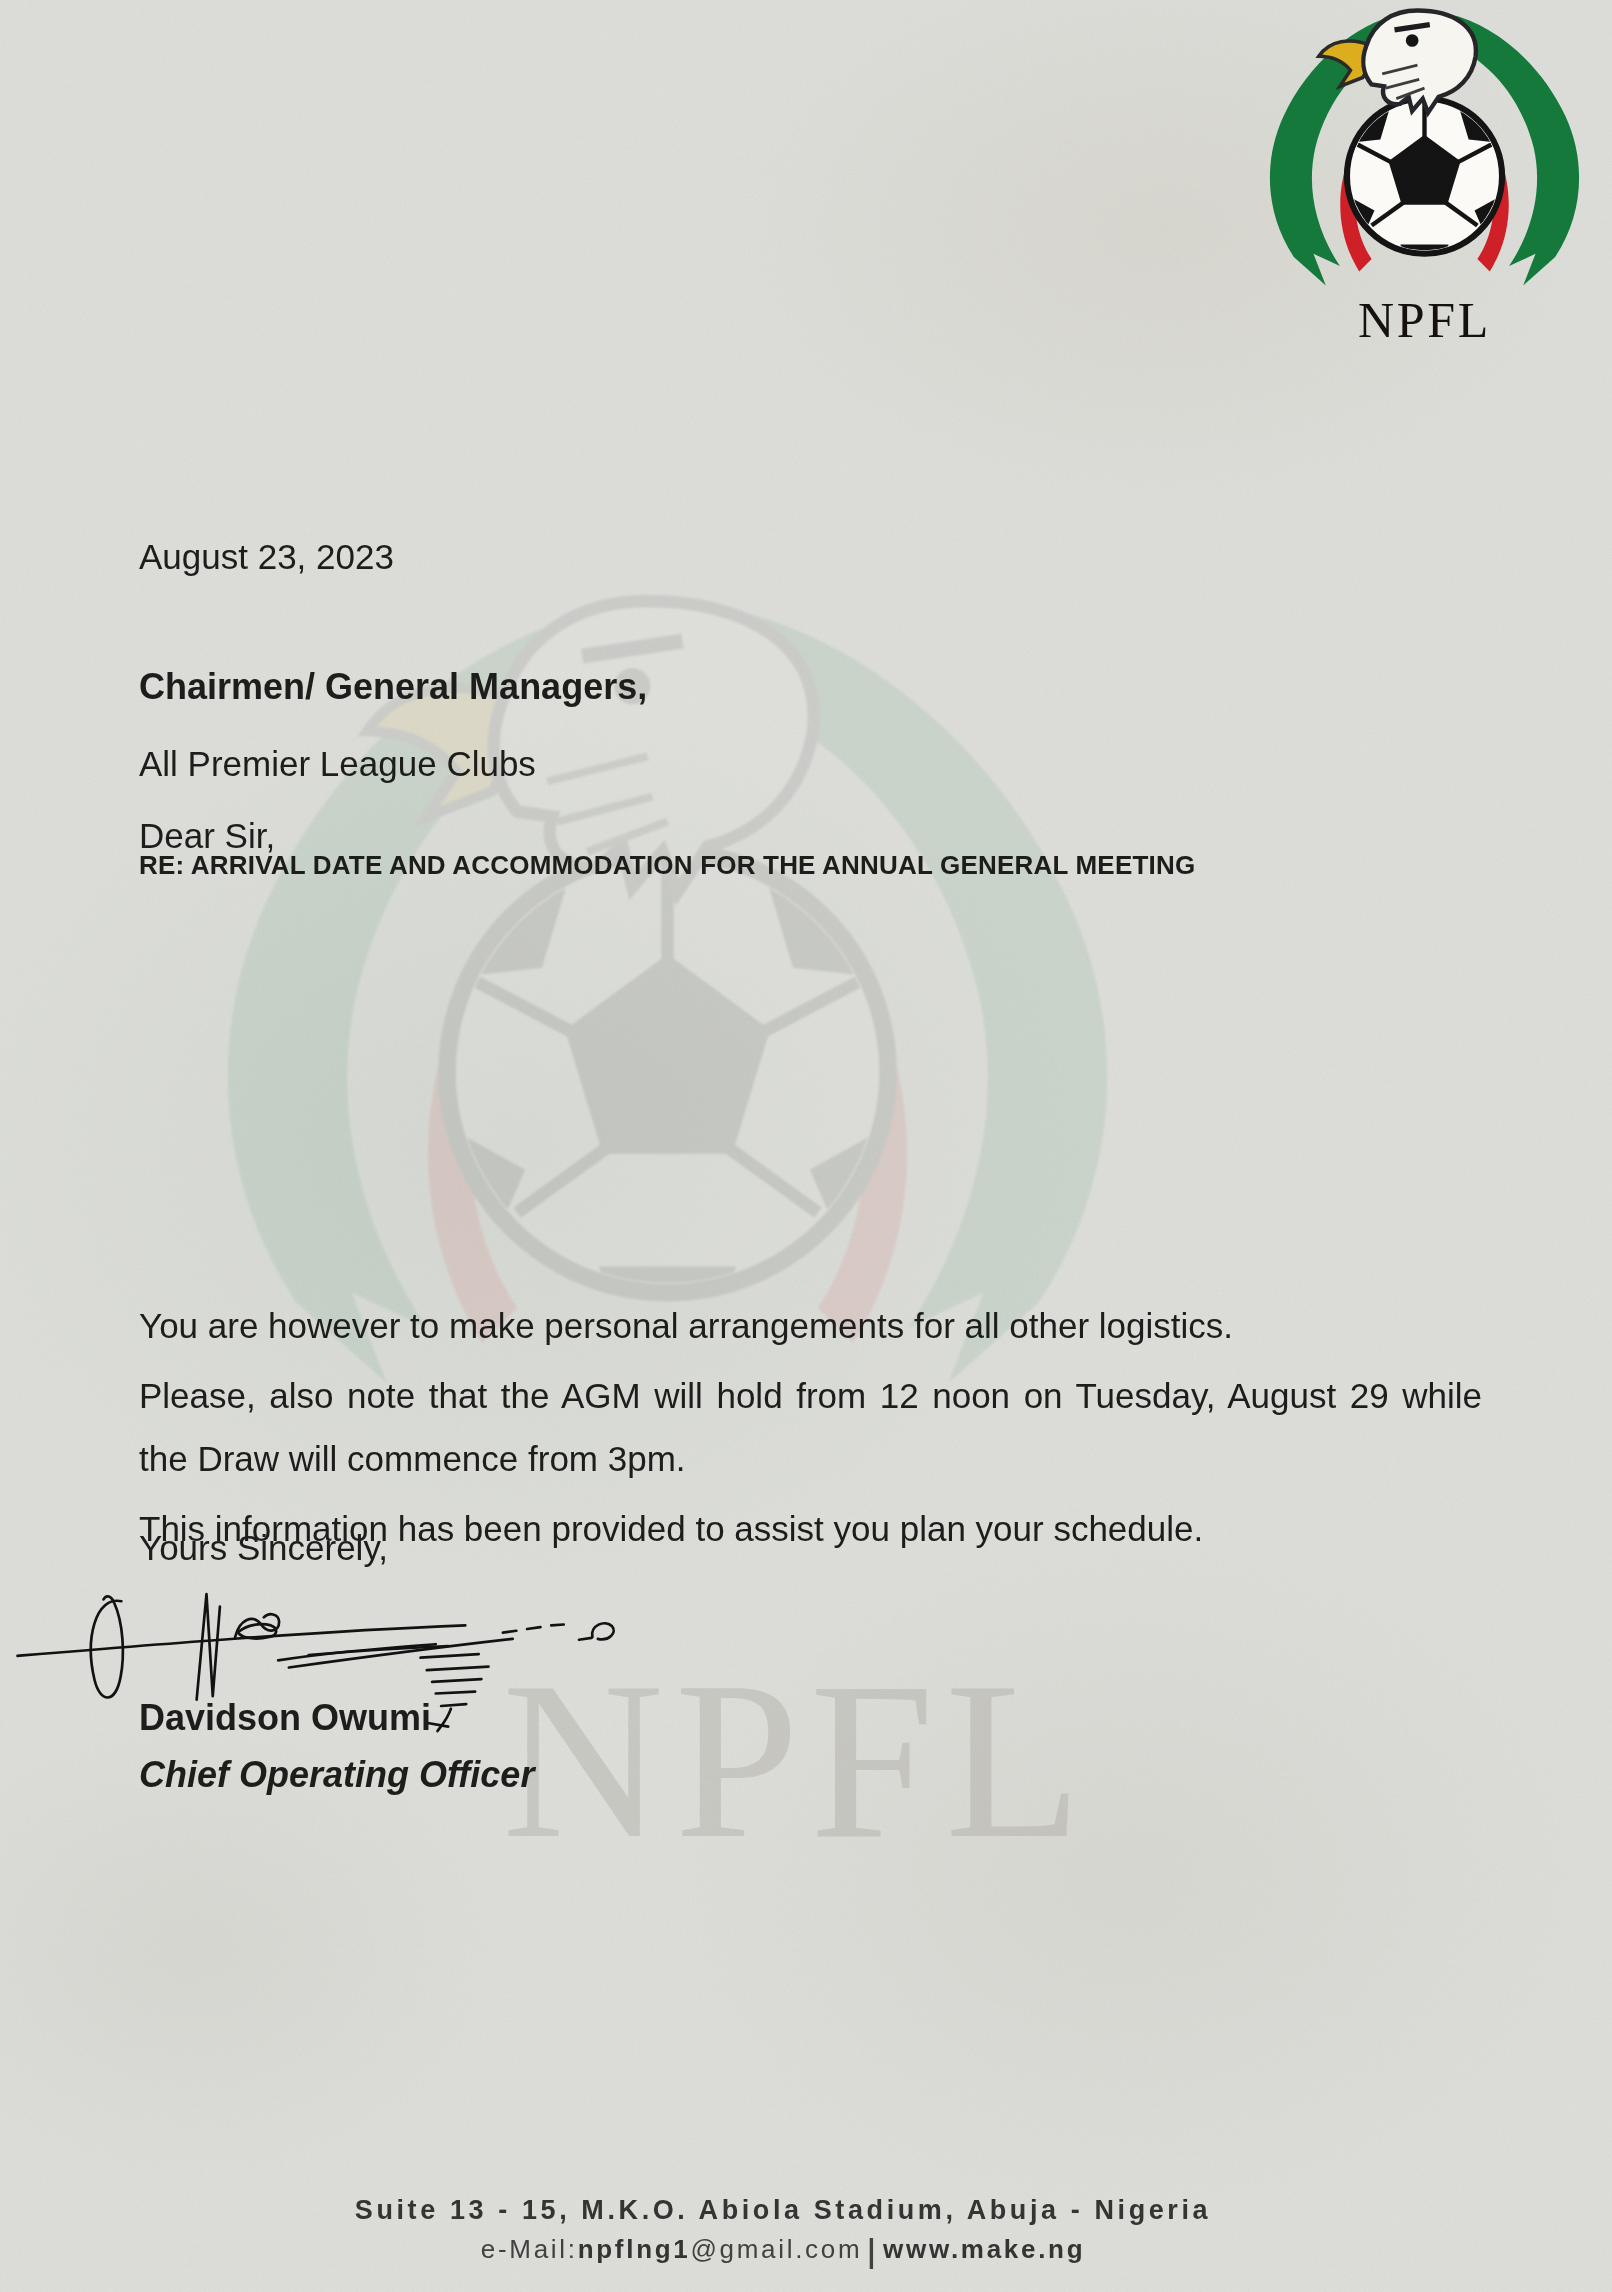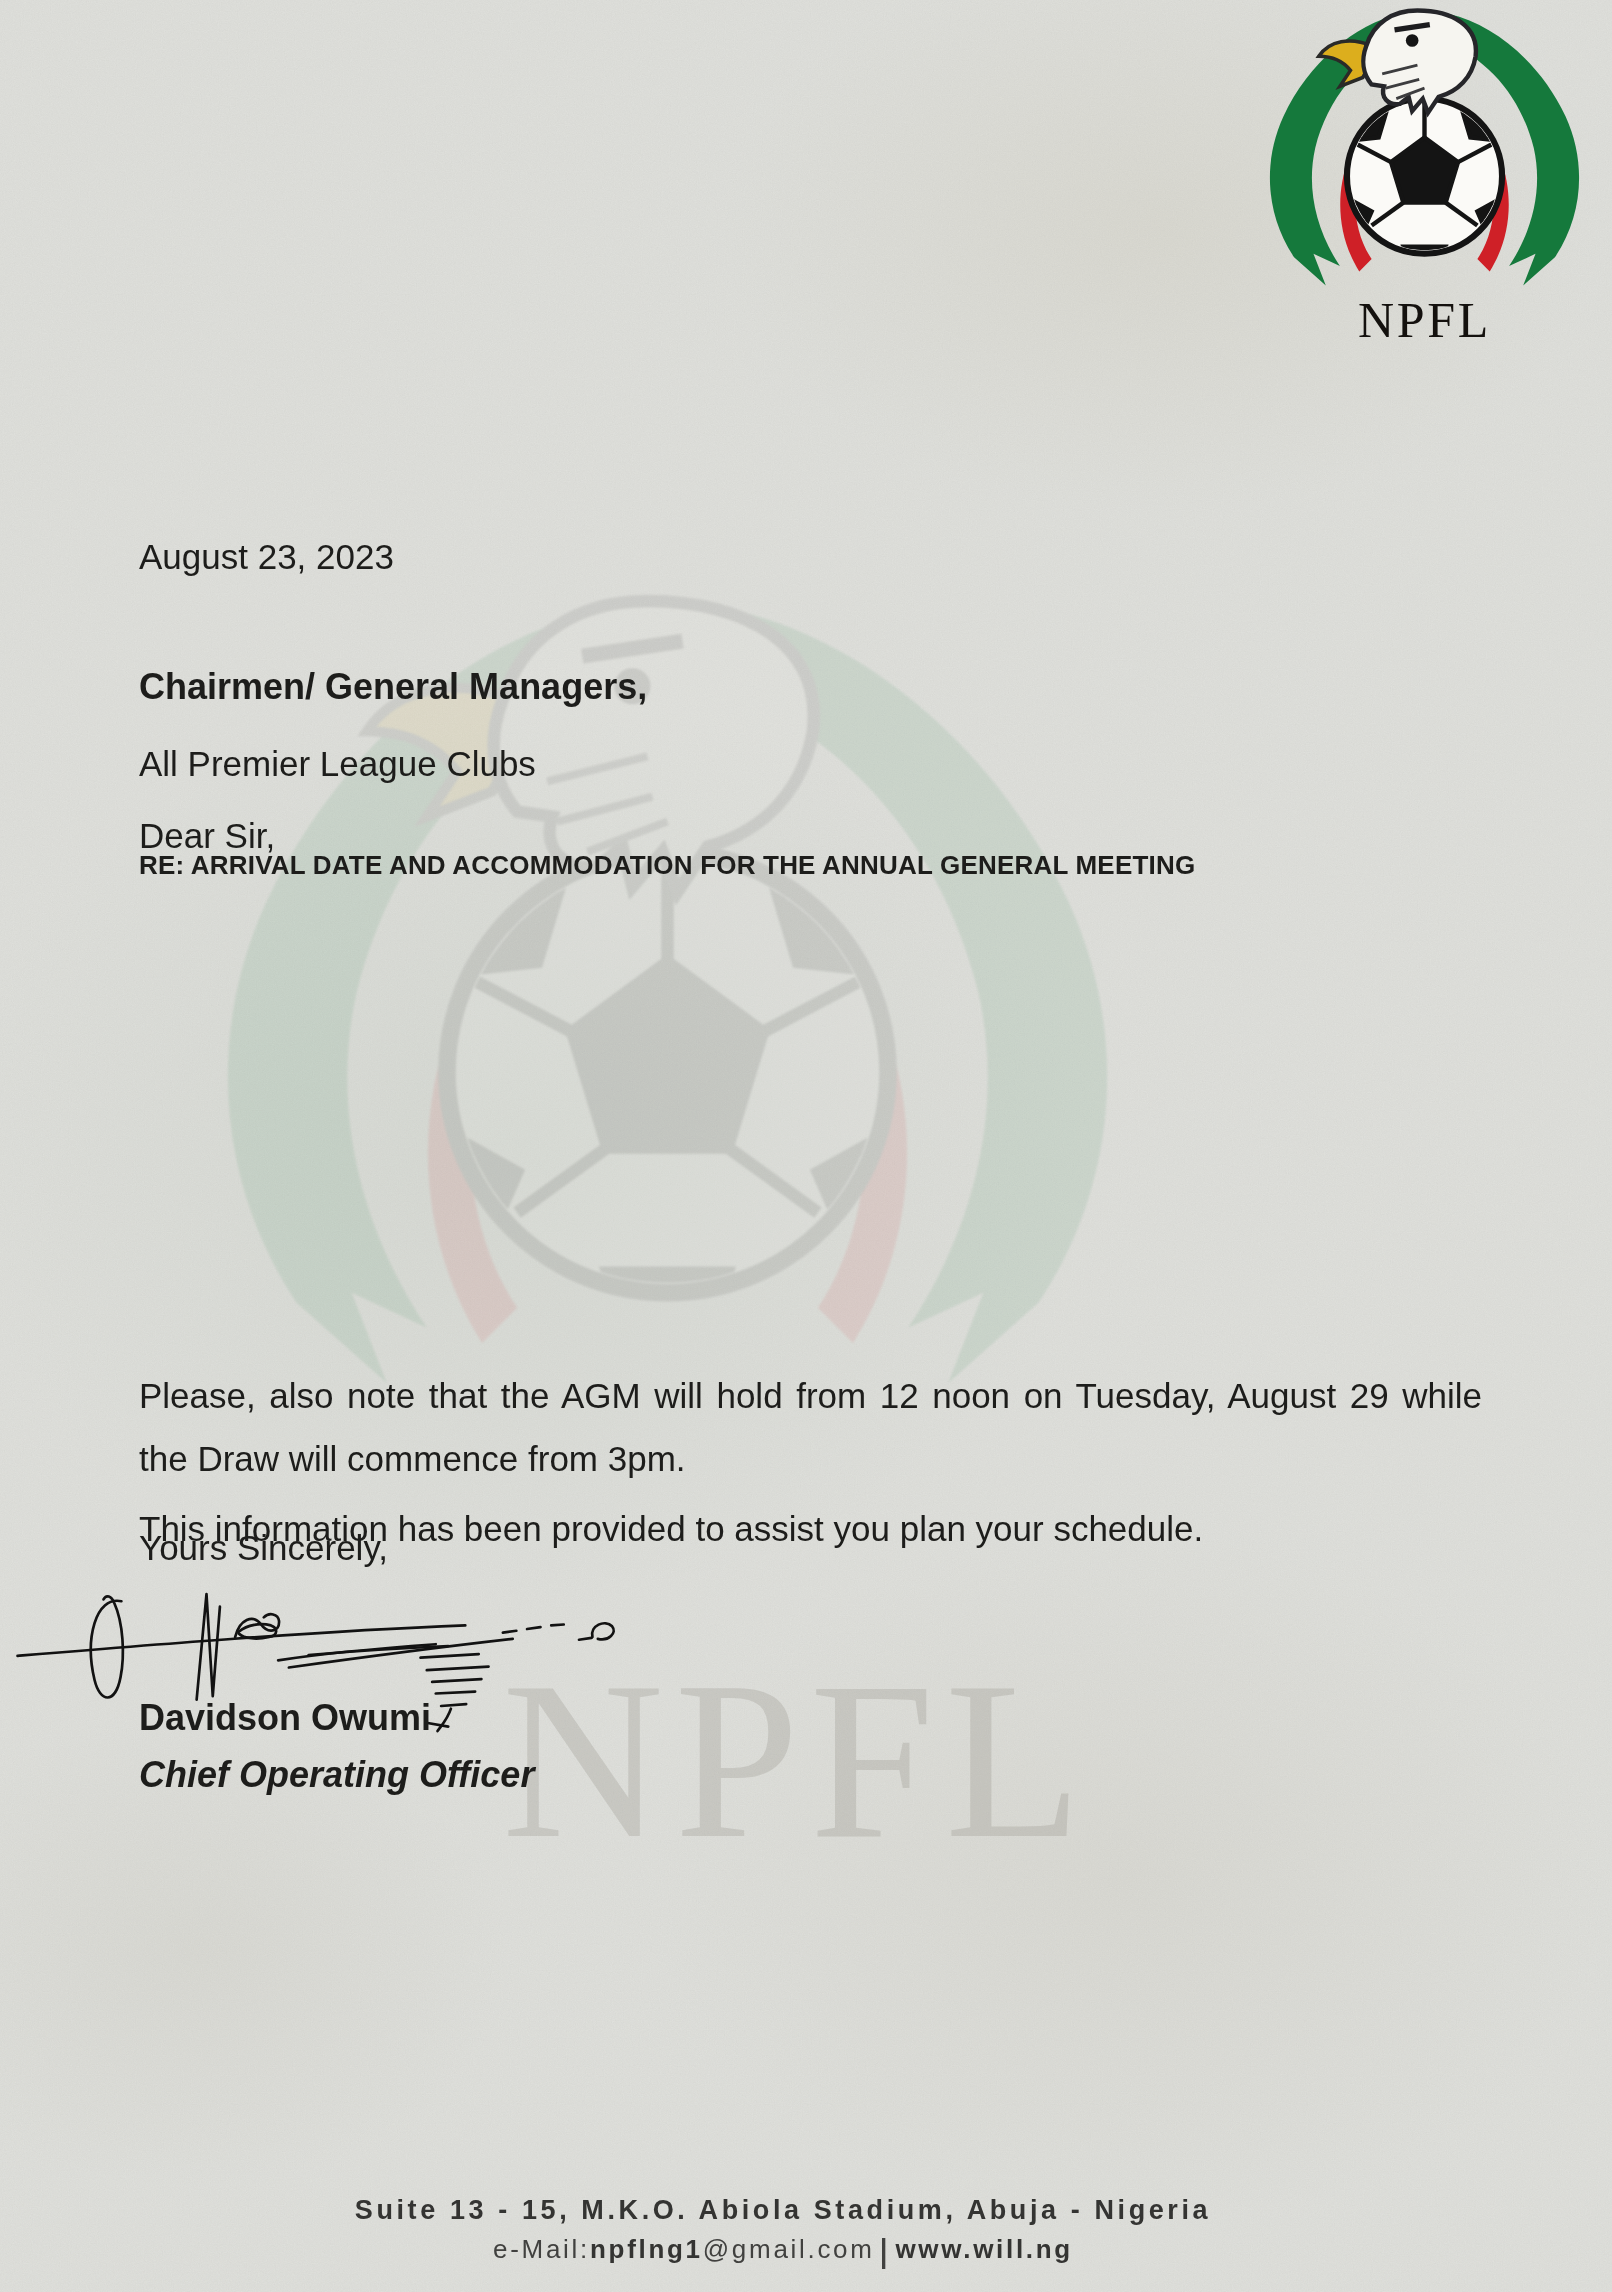--- a/index.html
+++ b/index.html
@@ -126,20 +126,21 @@
     </svg>
     <div class="logo-label">NPFL</div>
   </div>
 
   <div class="abs date">August 23, 2023</div>
   <div class="abs recipient1">Chairmen/ General Managers,</div>
   <div class="abs salutation">Dear Sir,</div>
   <div class="abs recipient2">All Premier League Clubs</div>
   <div class="abs subject">RE: ARRIVAL DATE AND ACCOMMODATION FOR THE ANNUAL GENERAL MEETING</div>
 
+  <p class="abs para p3">You are however to make personal arrangements for all other logistics.</p>
   <p class="abs para p4">Please, also note that the AGM will hold from 12 noon on Tuesday, August 29 while the Draw will commence from 3pm.</p>
   <p class="abs para p5">This information has been provided to assist you plan your schedule.</p>
 
   <div class="abs closing">Yours Sincerely,</div>
 
   <svg class="signature" width="618" height="197" viewBox="0 0 690 220" fill="none" stroke="#121212" stroke-width="3" stroke-linecap="round" stroke-linejoin="round">
     <path d="M 5 97 C 150 85, 330 70, 505 63"></path>
     <path d="M 121 36 C 92 30, 80 78, 91 124 C 97 149, 114 152, 120 121 C 125 96, 123 60, 113 38 C 110 30, 104 28, 101 34"></path>
     <path d="M 205 146 L 216 28 L 223 142 L 231 42"></path>
     <path d="M 248 76 C 253 56, 268 50, 277 62 C 284 72, 298 71, 297 58 C 296 50, 286 48, 280 54"></path>
@@ -157,17 +158,17 @@
     <path d="M 547 71 L 562 69 M 574 67 L 589 65 M 601 63 L 615 62"></path>
     <path d="M 632 79 L 646 77"></path>
     <path d="M 647 76 C 644 63, 661 56, 669 64 C 675 71, 665 81, 653 78"></path>
   </svg>
 
   <div class="abs signer-name">Davidson Owumi</div>
   <div class="abs signer-title">Chief Operating Officer</div>
 
   <div class="footer">
     <div class="footer-line1">Suite 13 - 15, M.K.O. Abiola Stadium, Abuja - Nigeria</div>
-    <div class="footer-line2"><span>e-Mail:</span><span class="b">npflng1</span><span>@gmail.com</span><span class="bar">|</span><span class="b">www.will.ng</span></div>
+    <div class="footer-line2"><span>e-Mail:</span><span class="b">npflng1</span><span>@gmail.com</span><span class="bar">|</span><span class="b">www.make.ng</span></div>
   </div>
 
 </div>
 
 
 </body></html>

